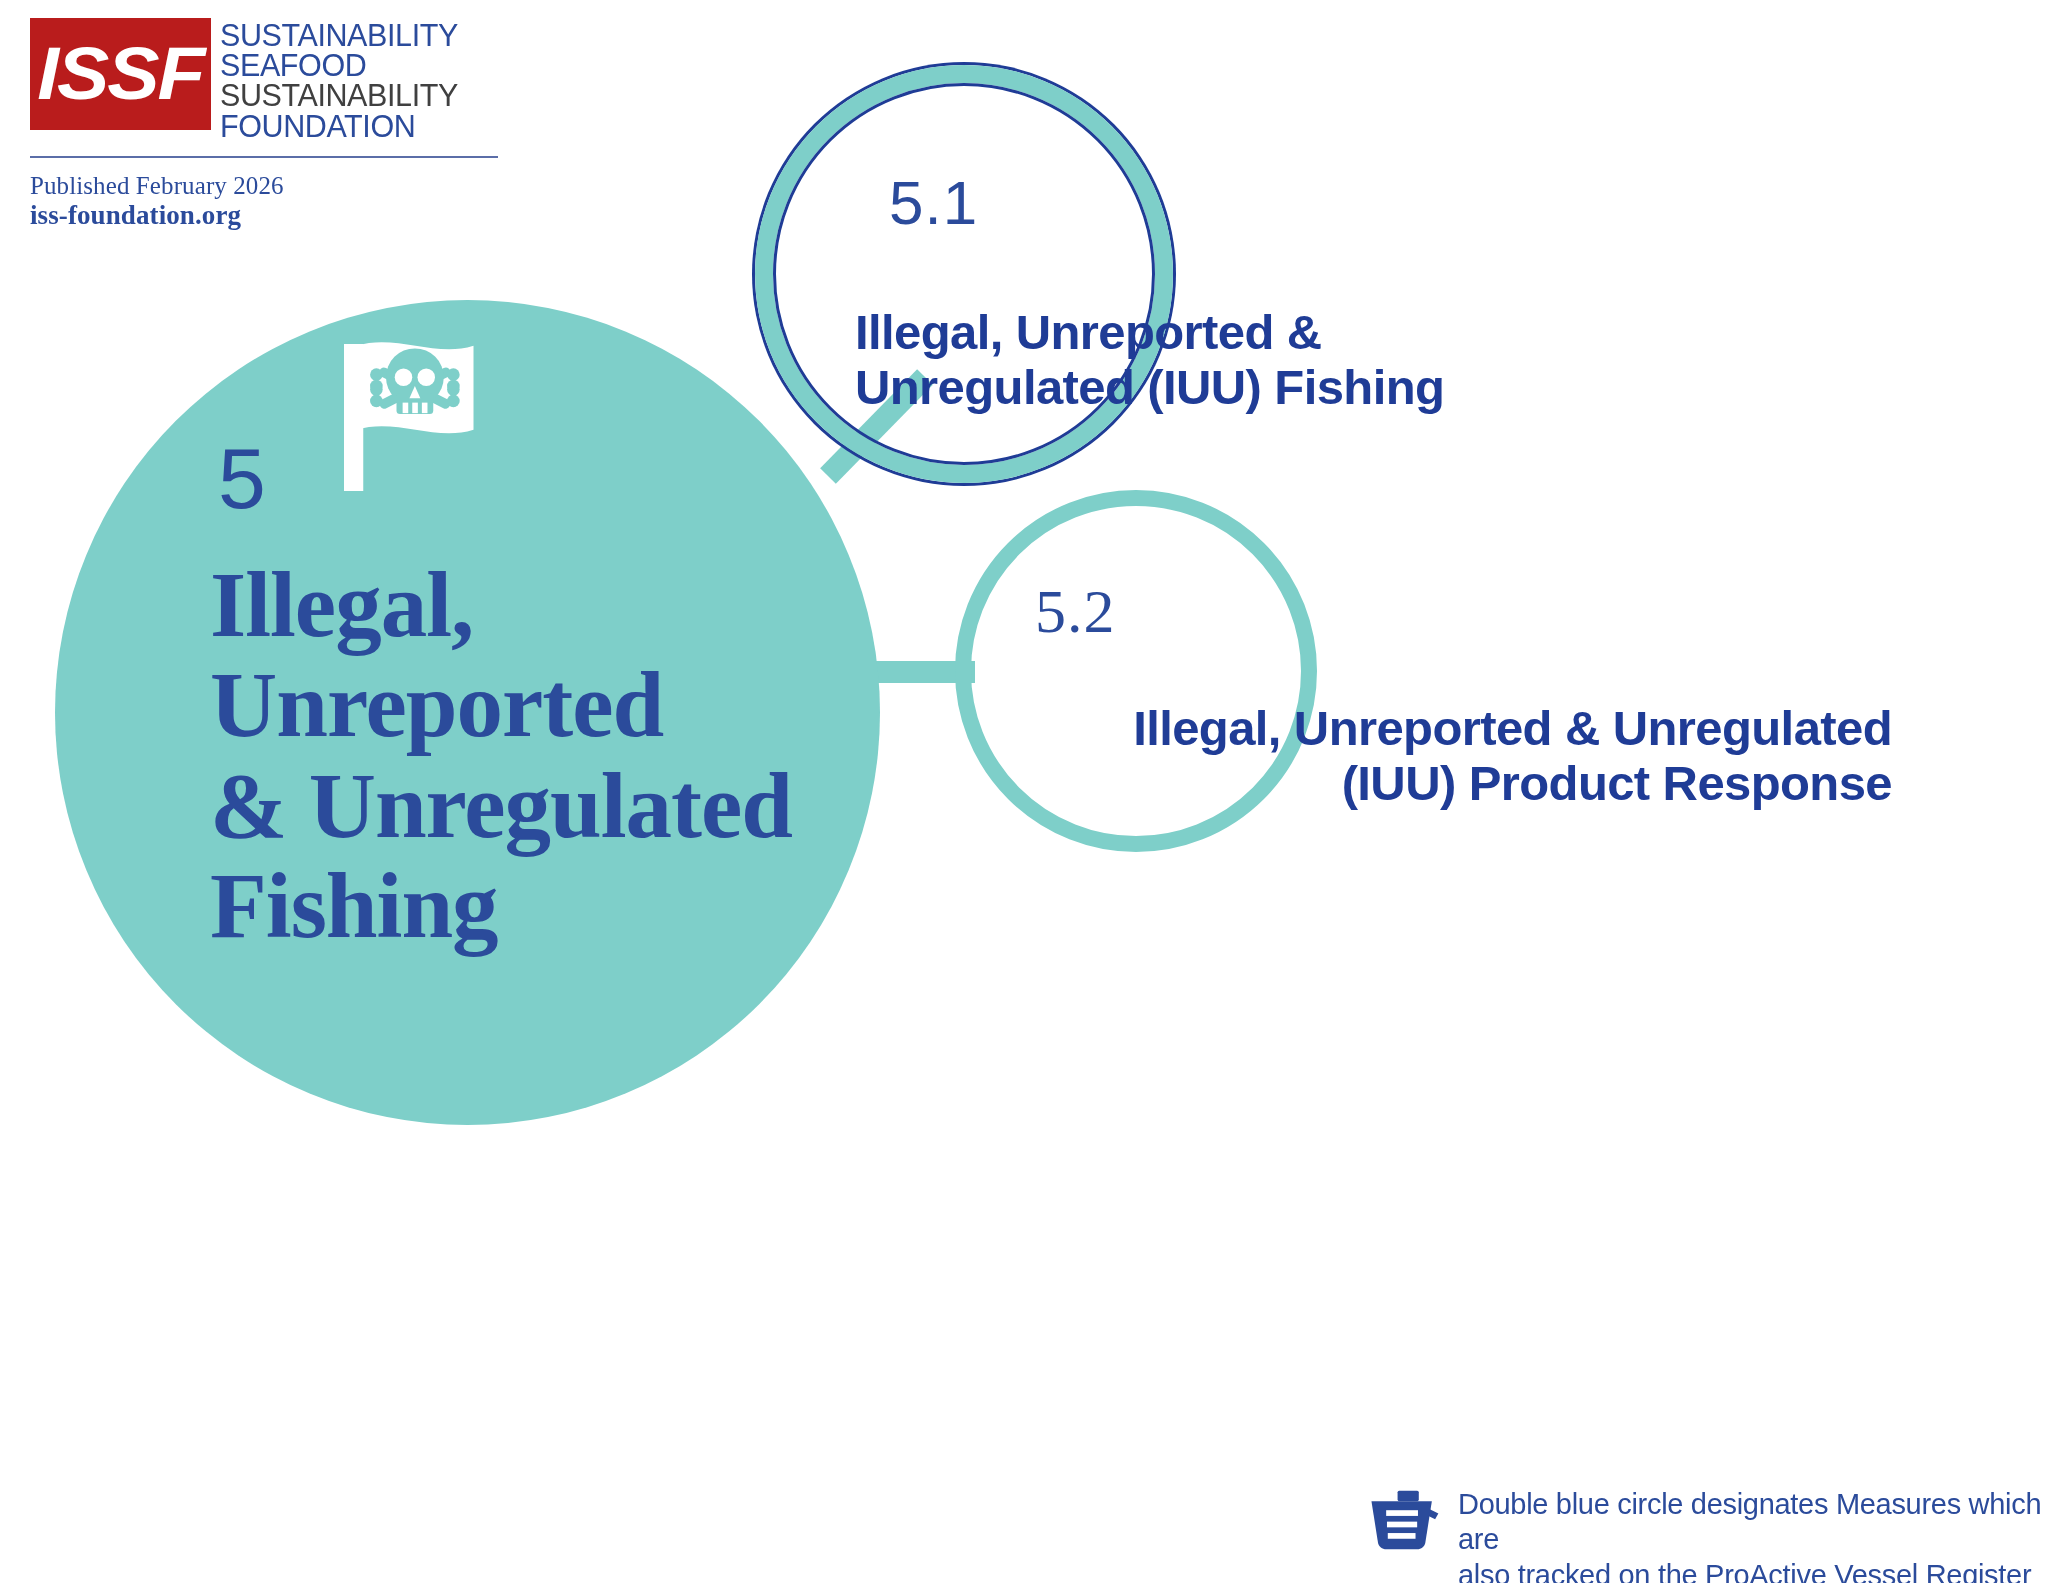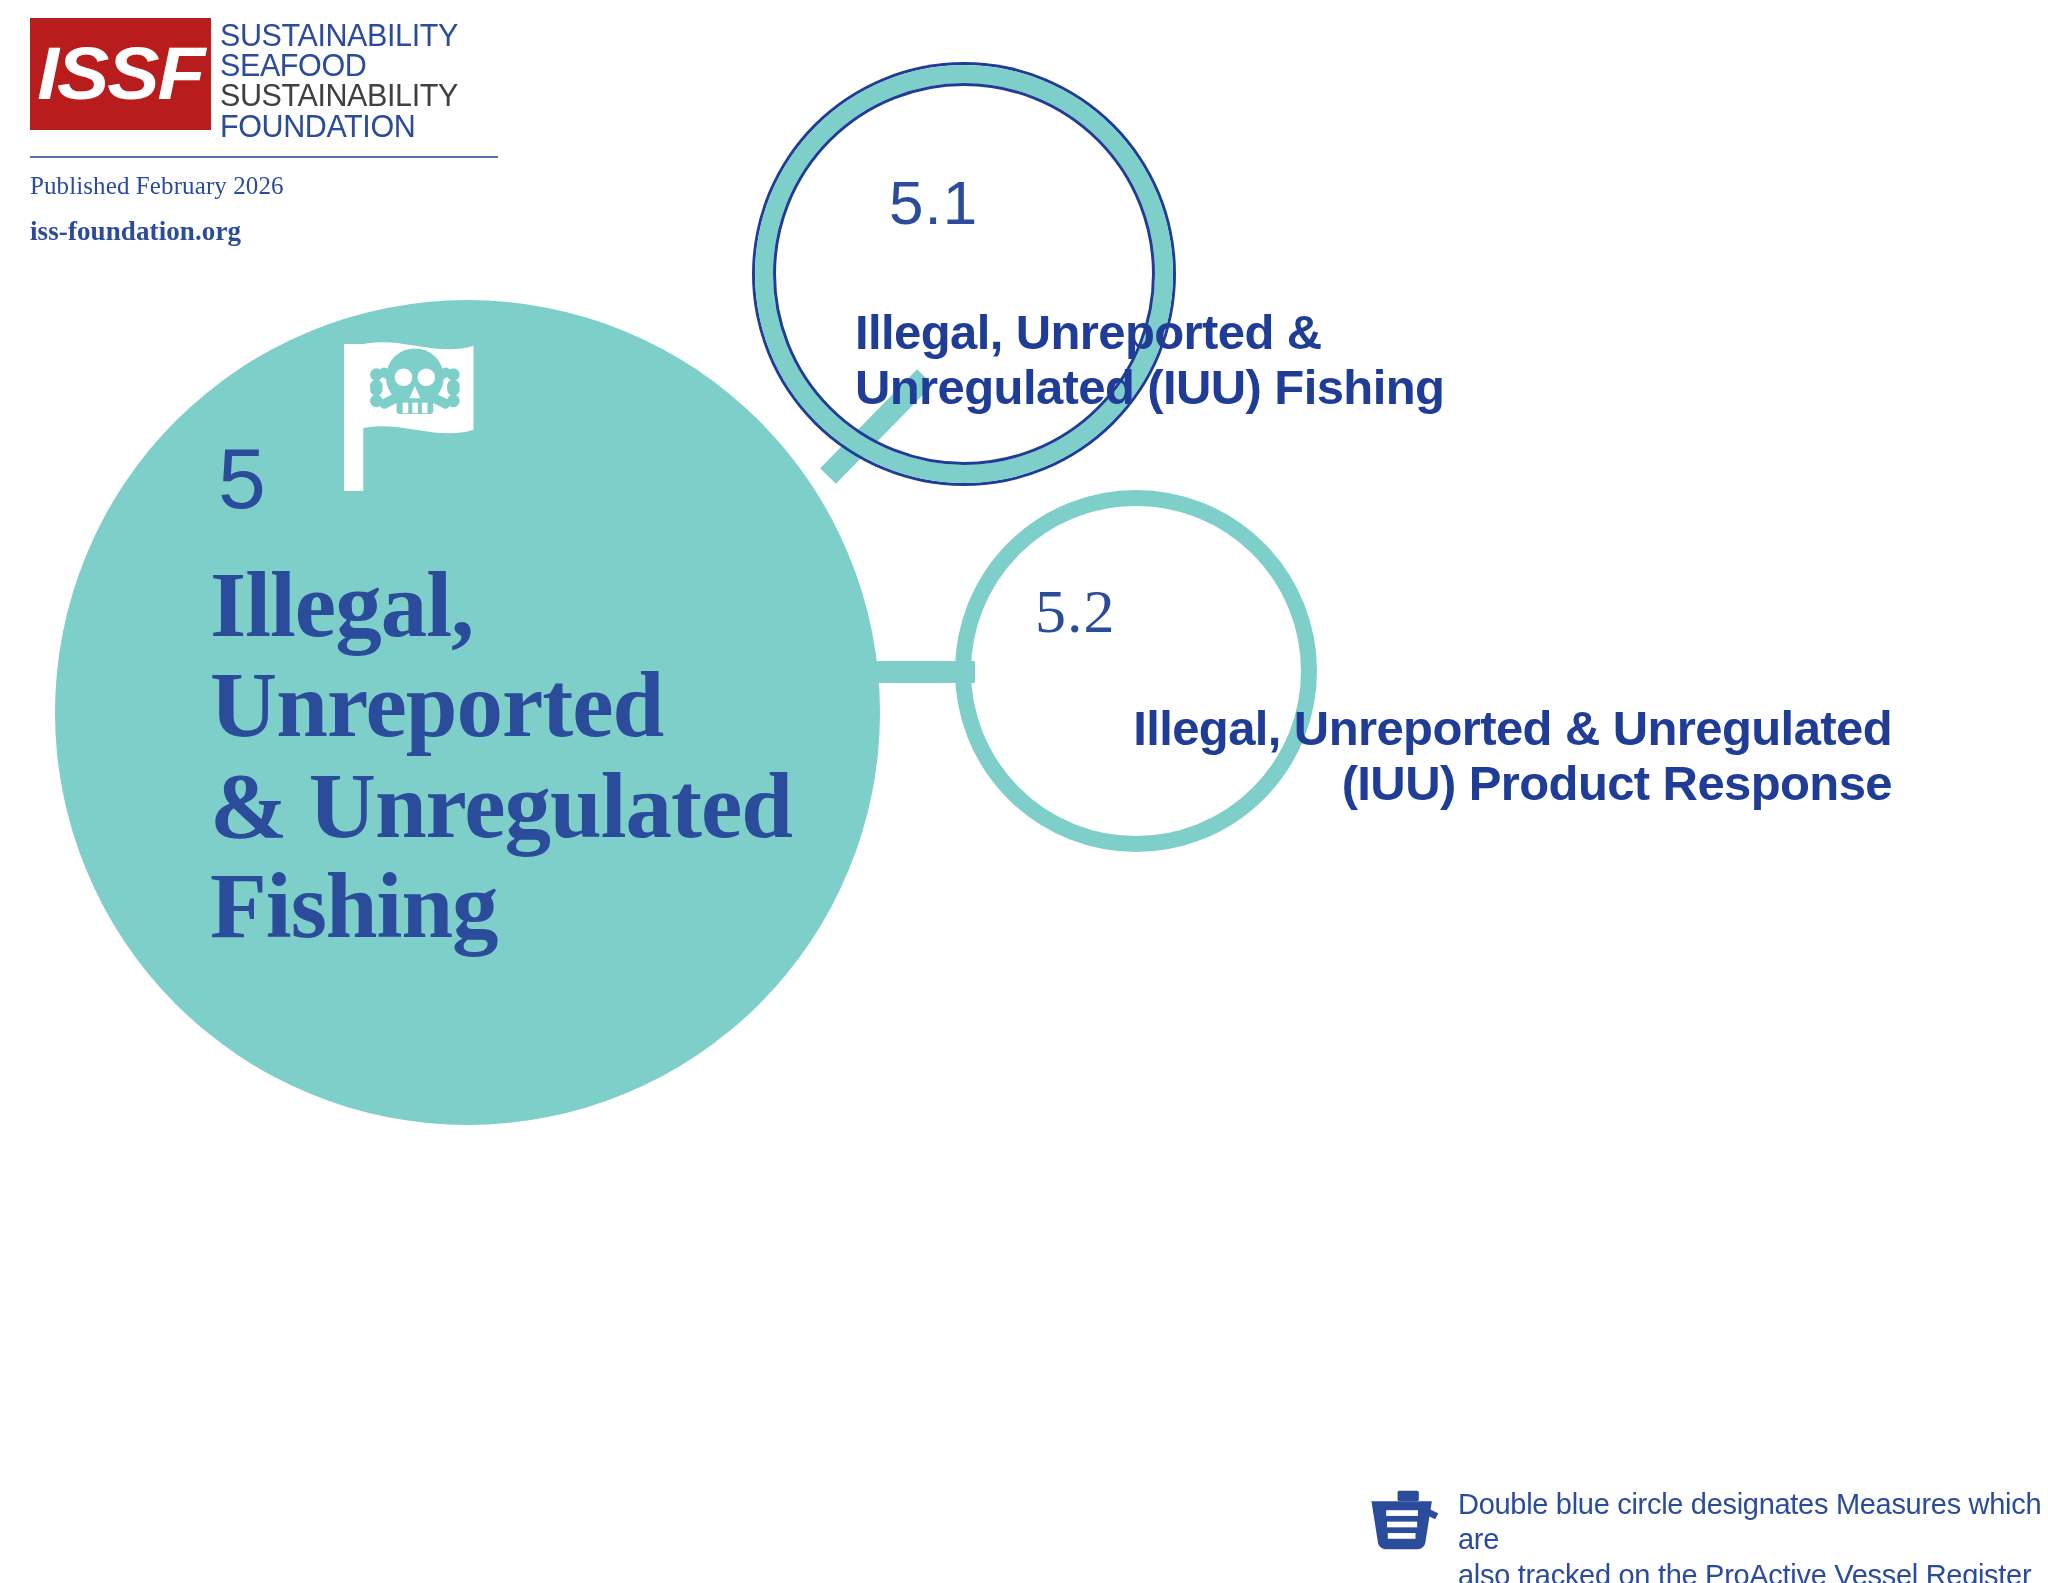--- a/index.html
+++ b/index.html
@@ -69,21 +69,21 @@
     background: #5B6EA8;
   }
   #published-line {
     margin-top: 14px;
     color: #2B4B9B;
     font-family: "Liberation Serif", serif;
     font-size: 25px;
     letter-spacing: 0.1px;
   }
   #site-line {
-    margin-top: 16px;
+    margin-top: 0;
     color: #2B4B9B;
     font-family: "Liberation Serif", serif;
     font-weight: bold;
     font-size: 27px;
     letter-spacing: 0.1px;
   }
 
   
   #diagram { position: absolute; inset: 0; }
   #connectors { position: absolute; left: 0; top: 0; }

